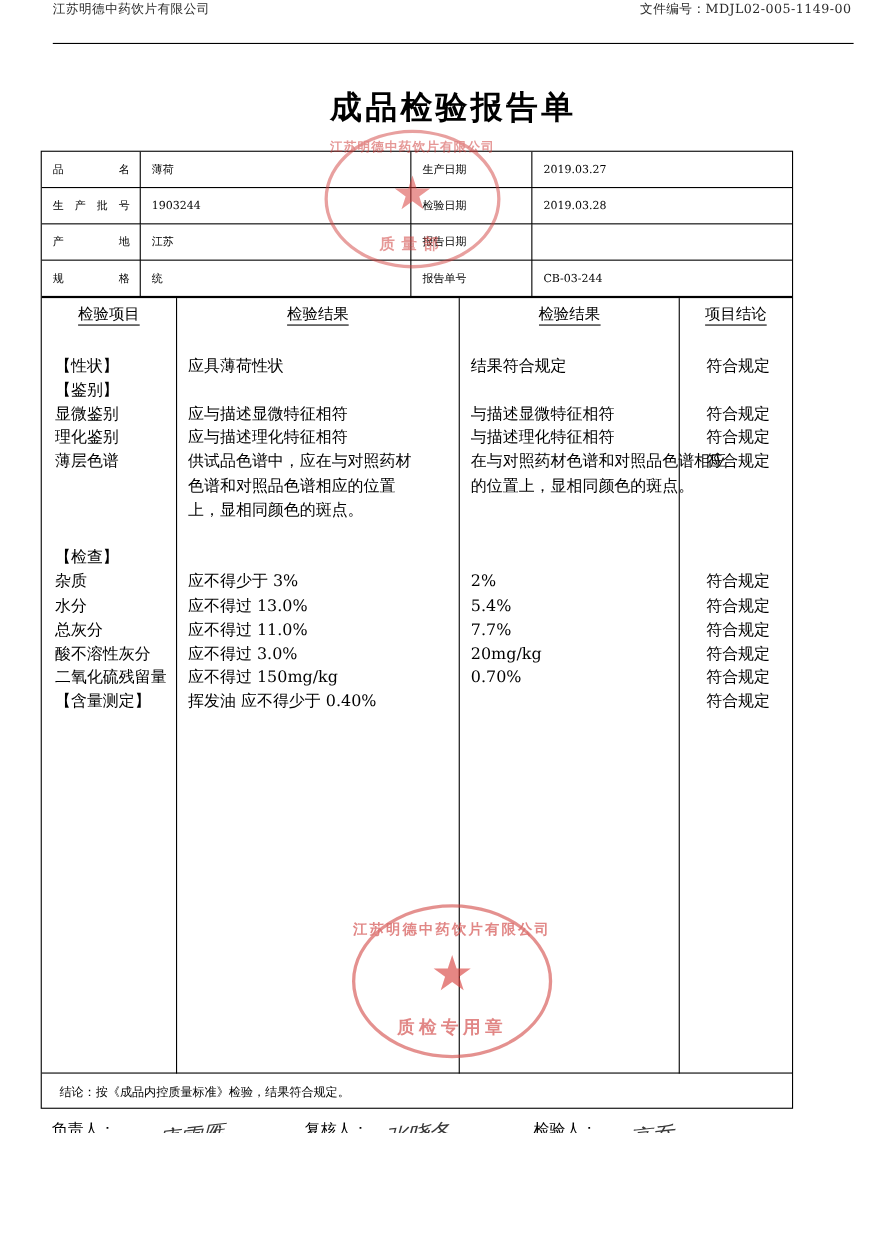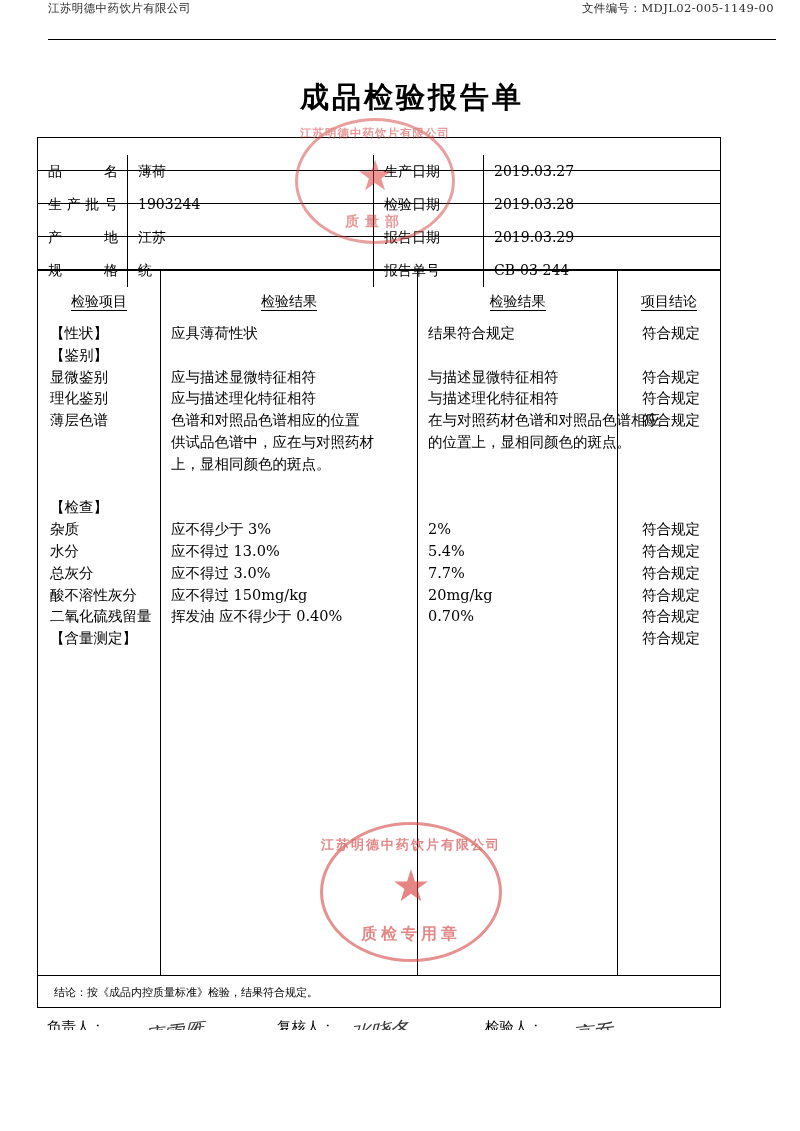--- a/index.html
+++ b/index.html
@@ -97,24 +97,24 @@
     border-bottom: 1.1px solid #000;
     box-sizing: border-box;
   }
   .info-row.r0 { top: 0; }
   .info-row.r1 { top: 33px; }
   .info-row.r2 { top: 66px; }
   .info-row.r3 { top: 99px; }
 
   .cell {
     position: absolute;
-    top: 17px;
+    top: 0;
     height: 33px;
     line-height: 33px;
-    font-size: 14px;
+    font-size: 10px;
     box-sizing: border-box;
     overflow: hidden;
     white-space: nowrap;
   }
   .c-label1 { left: 0;    width: 90px;  padding: 0 10px; border-right: 1.1px solid #000; }
   .c-value1 { left: 90px; width: 246px; padding: 0 10px; border-right: 1.1px solid #000; }
   .c-label2 { left: 336px;width: 110px; padding: 0 10px; border-right: 1.1px solid #000; }
   .c-value2 { left: 446px;width: 236px; padding: 0 10px; }
 
   .lbl-spread {
@@ -141,21 +141,21 @@
     box-sizing: border-box;
   }
   .icol-1 { left: 0;     width: 123px; border-right: 1.1px solid #000; }
   .icol-2 { left: 123px; width: 257px; border-right: 1.1px solid #000; }
   .icol-3 { left: 380px; width: 200px; border-right: 1.1px solid #000; }
   .icol-4 { left: 580px; width: 102px; }
 
   .chead {
     text-align: center;
     font-size: 14px;
-    padding-top: 22px;
+    padding-top: 6px;
     height: 27px;
   }
   .chead span {
     border-bottom: 1px solid #000;
     padding-bottom: 1px;
   }
 
   .cbody {
     position: absolute;
     top: 52px;
@@ -304,21 +304,20 @@
       <div class="cell c-label1"><span class="lbl-spread">生产批号</span></div>
       <div class="cell c-value1">1903244</div>
       <div class="cell c-label2">检验日期</div>
       <div class="cell c-value2">2019.03.28</div>
     </div>
 
     <div class="info-row r2">
       <div class="cell c-label1"><span class="lbl-spread">产　　地</span></div>
       <div class="cell c-value1">江苏</div>
       <div class="cell c-label2">报告日期</div>
-      <div class="cell c-value2">2019.03.29</div>
     </div>
 
     <div class="info-row r3">
       <div class="cell c-label1"><span class="lbl-spread">规　　格</span></div>
       <div class="cell c-value1">统</div>
       <div class="cell c-label2">报告单号</div>
       <div class="cell c-value2">CB-03-244</div>
     </div>
 
     <div class="itable">
@@ -344,27 +343,28 @@
           </div>
       </div>
 
       <div class="icol icol-2">
         <div class="chead"><span>检验结果</span></div>
         <div class="cbody p-std">
             <div class="ln">应具薄荷性状</div>
             <div class="ln blank">&nbsp;</div>
             <div class="ln">应与描述显微特征相符</div>
             <div class="ln">应与描述理化特征相符</div>
+            <div class="ln">供试品色谱中，应在与对照药材</div>
             <div class="ln">色谱和对照品色谱相应的位置</div>
-            <div class="ln">供试品色谱中，应在与对照药材</div>
             <div class="ln">上，显相同颜色的斑点。</div>
             <div class="ln blank">&nbsp;</div>
             <div class="ln blank">&nbsp;</div>
             <div class="ln">应不得少于 3%</div>
             <div class="ln">应不得过 13.0%</div>
+            <div class="ln">应不得过 11.0%</div>
             <div class="ln">应不得过 3.0%</div>
             <div class="ln">应不得过 150mg/kg</div>
             <div class="ln">挥发油 应不得少于 0.40%</div>
           </div>
       </div>
 
       <div class="icol icol-3">
         <div class="chead"><span>检验结果</span></div>
         <div class="cbody p-res">
             <div class="ln">结果符合规定</div>

